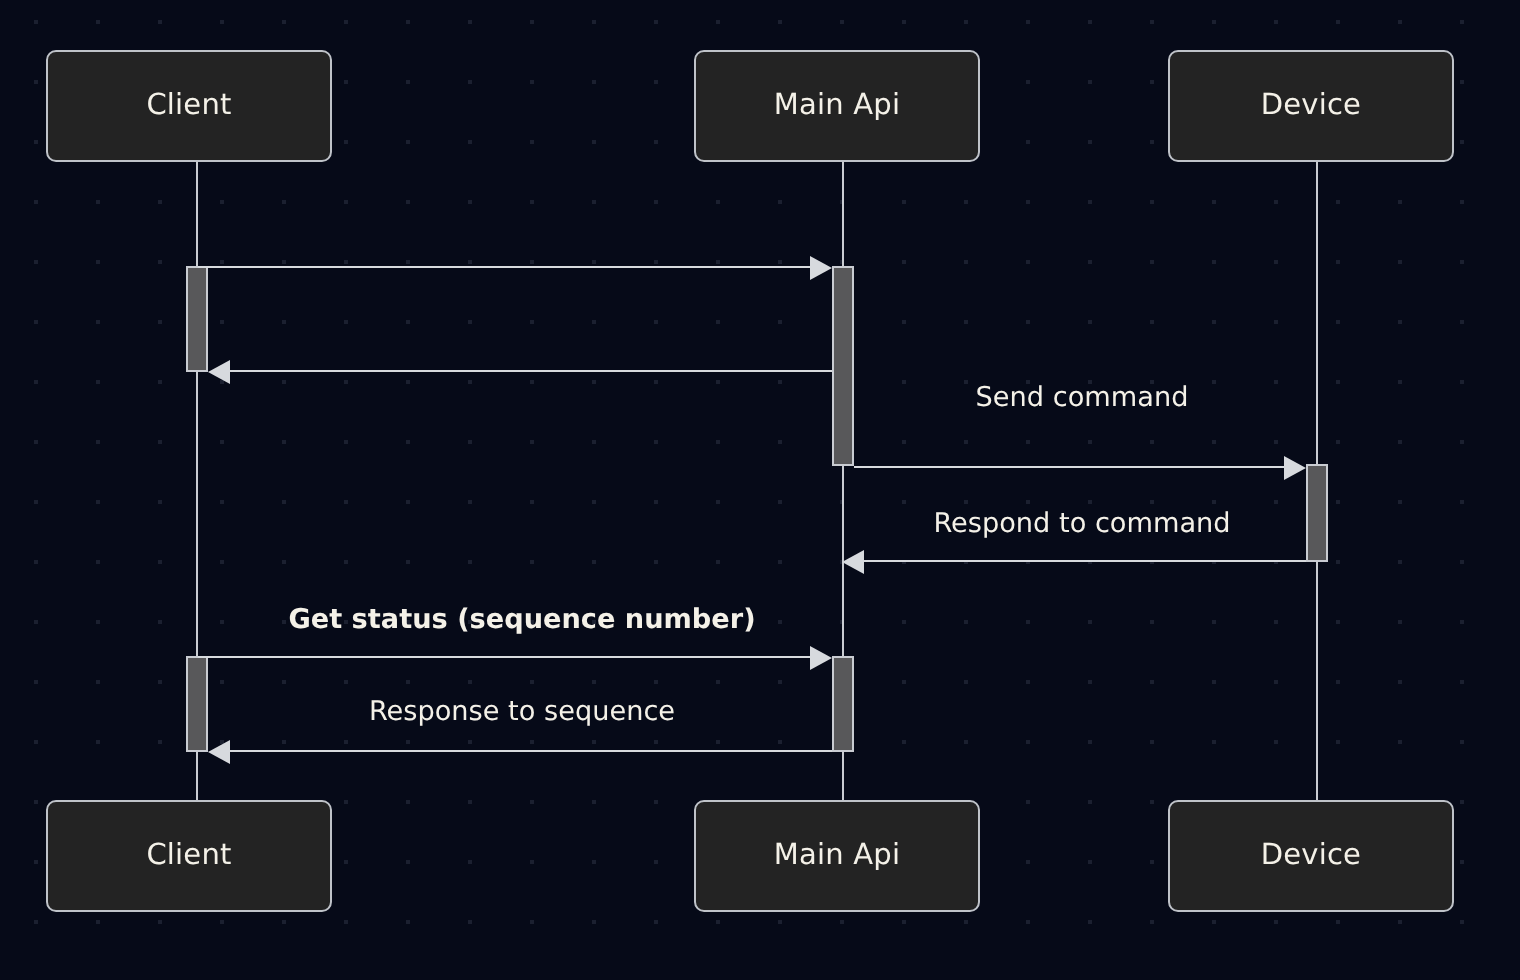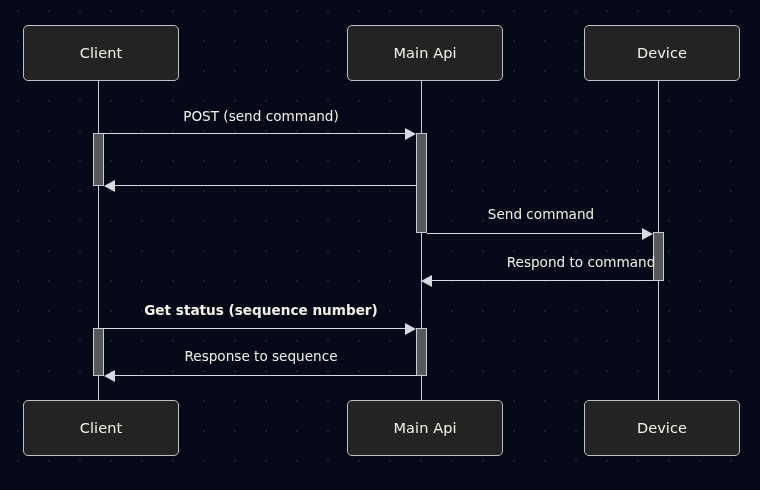--- a/index.html
+++ b/index.html
@@ -16,21 +16,21 @@
     background-image:
       radial-gradient(circle at 1px 1px, #1b2030 1.1px, transparent 1.2px);
     background-size: 31px 30px;
     background-position: 17px 10px;
     font-family: "DejaVu Sans", sans-serif;
   }
   
   .participant {
     position: absolute;
     box-sizing: border-box;
-    width: 156px;
+    width: 143px;
     height: 56px;
     background: #232323;
     border: 1.3px solid #bfc3c9;
     border-radius: 5px;
     display: flex;
     align-items: center;
     justify-content: center;
   }
   .participant .plabel {
     color: #f4f1e8;
@@ -94,32 +94,31 @@
   <div class="participant" style="left:584px; top:25px;">
     <span class="plabel">Device</span>
   </div>
 
   <div class="activation" style="left:93px;  top:133px; height:53px;"></div>
   <div class="activation" style="left:416px; top:133px; height:100px;"></div>
   <div class="activation" style="left:653px; top:232px; height:49px;"></div>
   <div class="activation" style="left:93px;  top:328px; height:48px;"></div>
   <div class="activation" style="left:416px; top:328px; height:48px;"></div>
 
-  <div class="msg-label" style="left:261px; top:108px;">POST (send command)</div>
   <div class="msg-line" style="left:99px; top:133px; width:312px;"></div>
   <div class="arrowhead arrow-right" style="left:405px; top:128px;"></div>
 
   <div class="msg-line" style="left:115px; top:185px; width:301px;"></div>
   <div class="arrowhead arrow-left" style="left:104px; top:180px;"></div>
 
-  <div class="msg-label" style="left:541px; top:206px;">Send command</div>
+  <div class="msg-label" style="left:541px; top:191px;">Send command</div>
   <div class="msg-line" style="left:427px; top:233px; width:221px;"></div>
   <div class="arrowhead arrow-right" style="left:642px; top:228px;"></div>
 
-  <div class="msg-label" style="left:541px; top:254px;margin-left:40px;">Respond to command</div>
+  <div class="msg-label" style="left:541px; top:254px;">Respond to command</div>
   <div class="msg-line" style="left:432px; top:280px; width:221px;"></div>
   <div class="arrowhead arrow-left" style="left:421px; top:275px;"></div>
 
   <div class="msg-label" style="left:261px; top:302px;font-weight:bold;">Get status (sequence number)</div>
   <div class="msg-line" style="left:99px; top:328px; width:312px;"></div>
   <div class="arrowhead arrow-right" style="left:405px; top:323px;"></div>
 
   <div class="msg-label" style="left:261px; top:348px;">Response to sequence</div>
   <div class="msg-line" style="left:115px; top:375px; width:301px;"></div>
   <div class="arrowhead arrow-left" style="left:104px; top:370px;"></div>

